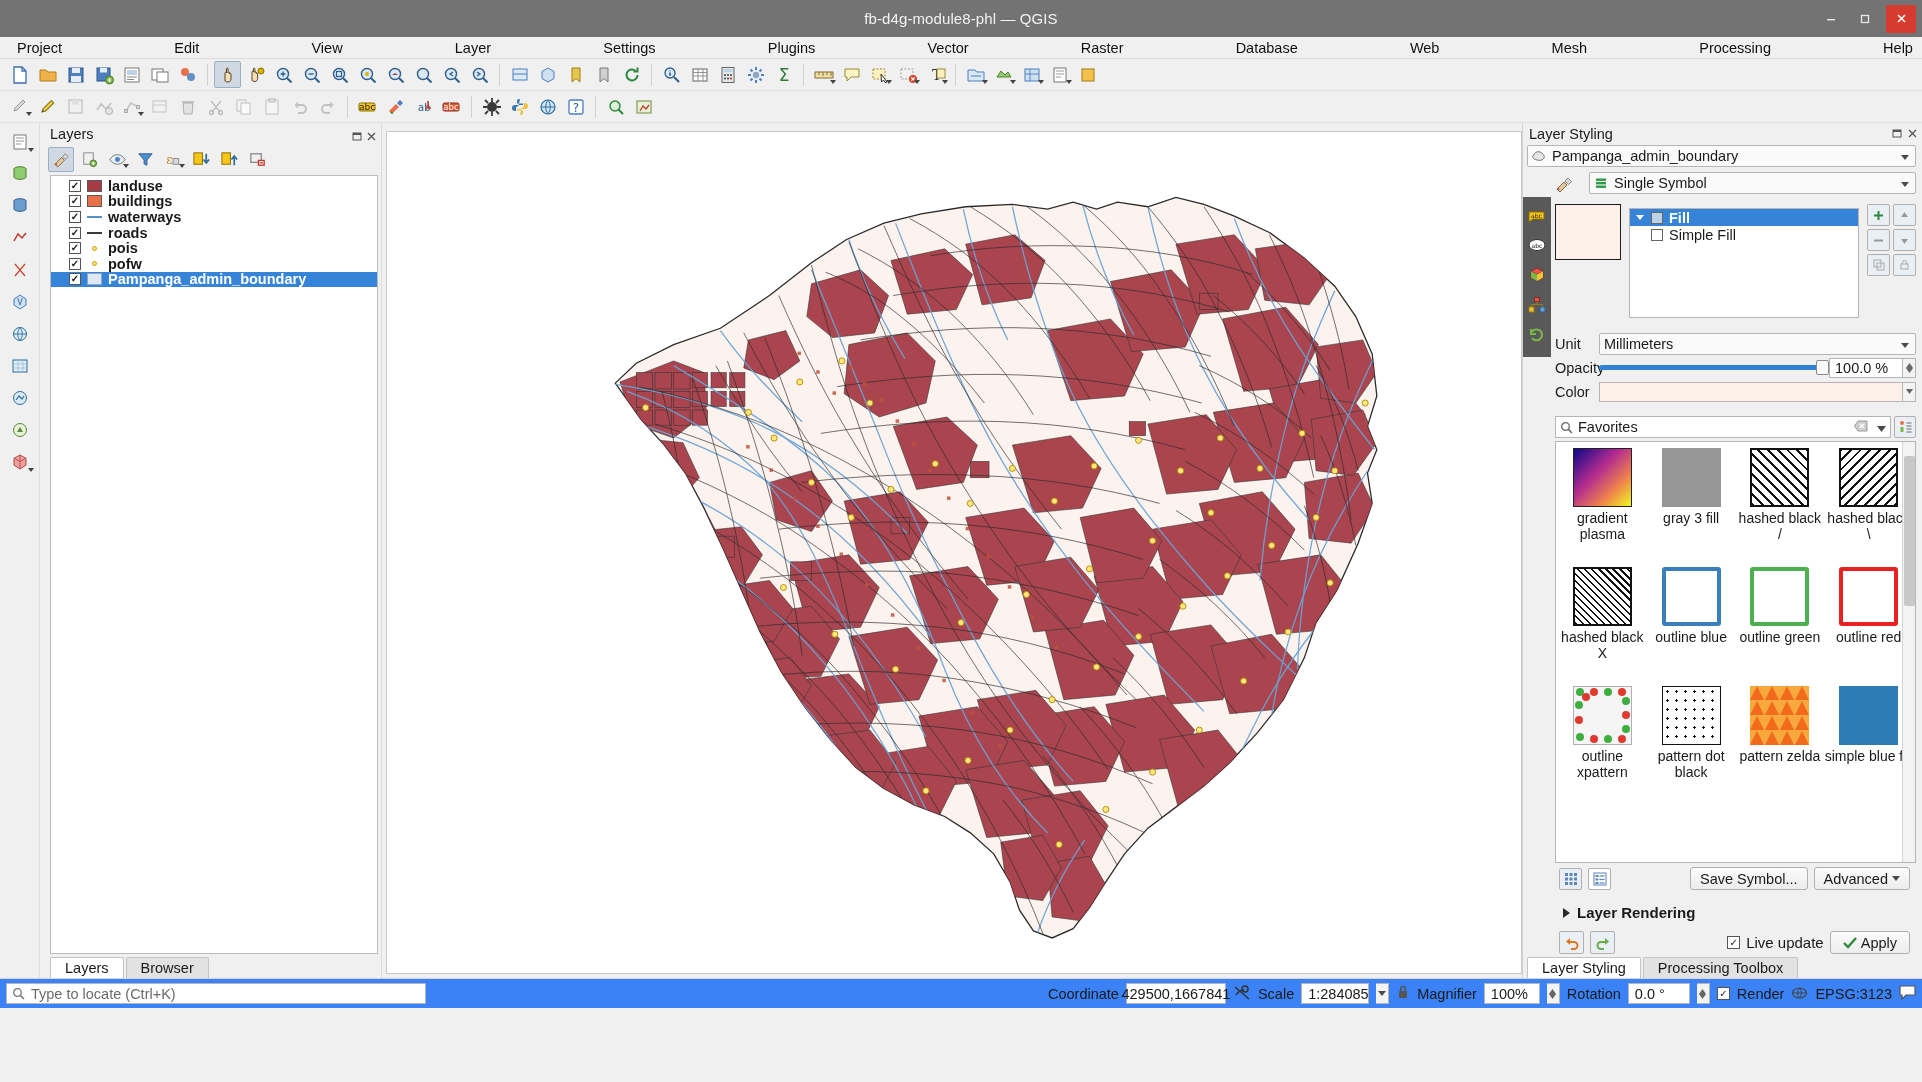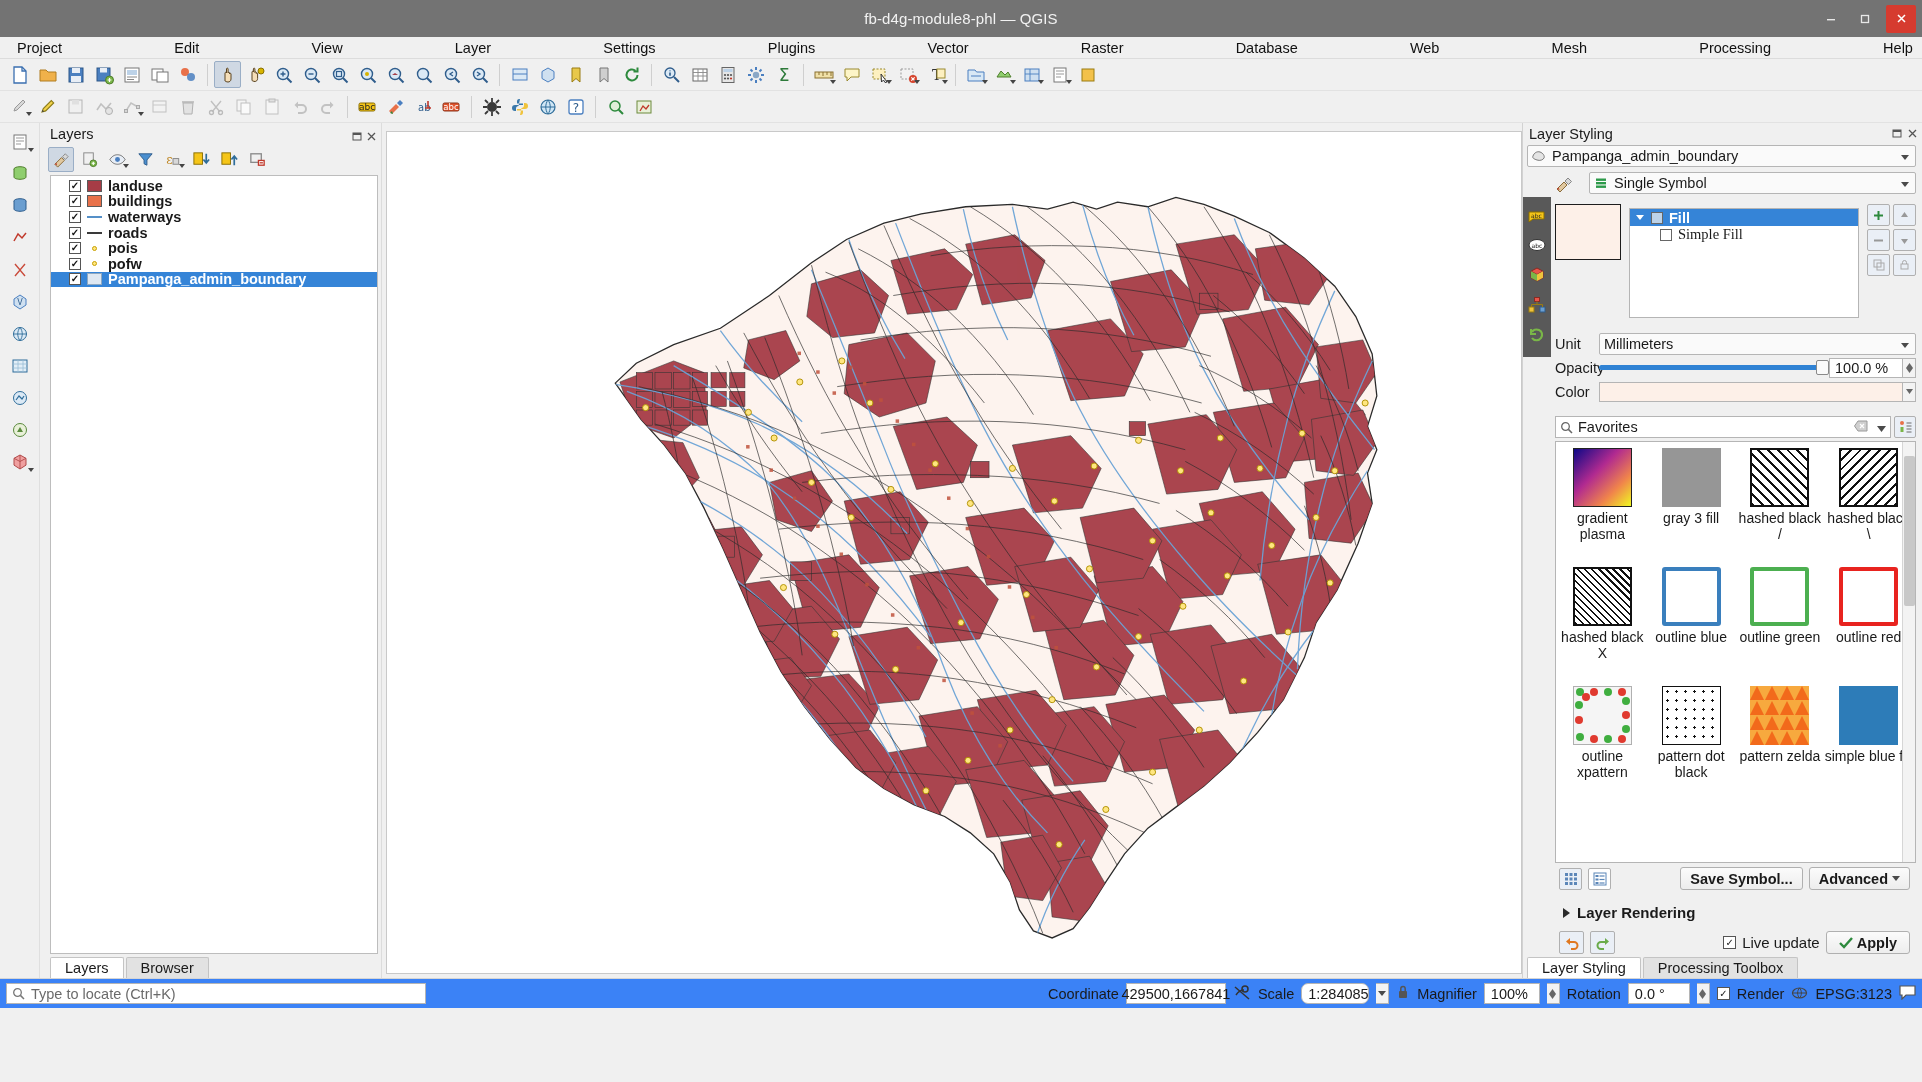--- a/index.html
+++ b/index.html
@@ -113,21 +113,21 @@
   .sym-cell{ display:flex; flex-direction:column; align-items:center; gap:4px; }
   .sym-box{ width:59px;height:59px;}
   .sym-label{ font-size:14px; text-align:center; line-height:1.12; color:#1a1a1a;}
   .scrollbar{ position:absolute; right:0; top:0; bottom:0; width:13px; background:#f3f3f3;
               border-left:1px solid #d6d6d6;}
   .scrollbar .thumb{ position:absolute; top:14px; left:1px; width:11px; height:150px;
                      background:#c8c8c8; border-radius:2px;}
   .sp-footer{ padding:4px 6px 0 4px;}
   .foot-row{ display:flex; align-items:center; gap:6px; }
   .btn{ height:23px; border:1px solid #b0b0b0; background:linear-gradient(#fbfbfb,#ededed);
-        border-radius:3px; padding:0 9px; display:inline-flex; align-items:center; font-size:14.5px; gap:4px;font-weight:bold;}
+        border-radius:3px; padding:0 9px; display:inline-flex; align-items:center; font-size:14.5px; gap:4px;}
   .view-btn{ width:23px;height:22px;border:1px solid #b0b0b0;background:#eaeff6;
              display:flex;align-items:center;justify-content:center;border-radius:2px;}
   .sect-head{ display:flex; align-items:center; gap:7px; font-weight:bold; font-size:15px; margin:14px 0 8px 4px;}
   .sect-tri{ width:0;height:0;border-top:5px solid transparent;border-bottom:5px solid transparent;
              border-left:7px solid #2a2a2a;}
   .chk{ width:13px;height:13px;border:1px solid #555;background:#fff;display:inline-flex;
         align-items:center;justify-content:center;font-size:10px;line-height:1;}
   .sp-tabs{ height:24px; display:flex; align-items:flex-end; gap:2px; padding-left:4px;}
   
   .statusbar{ height:30px; background:#3b82f6; border-top:1px solid #d5d5d5;
@@ -1109,21 +1109,21 @@
         </div>
 
         <div style="display:flex;gap:8px;margin-top:10px;align-items:flex-start;">
           <div class="sym-preview"></div>
           <div class="sym-tree" style="flex:1;">
             <div class="tree-row sel">
               <span class="tri"></span>
               <span class="tchk" style="background:#bcd2e8;"></span>
               <span style="font-weight:bold;">Fill</span>
             </div>
-            <div class="tree-row" style="padding-left:30px;font-family:Liberation Serif, serif;">
+            <div class="tree-row" style="padding-left:21px;">
               <span class="tchk"></span>
               <span>Simple Fill</span>
             </div>
           </div>
           <div style="display:flex;flex-direction:column;gap:3px;">
             <div style="display:flex;gap:3px;">
               <div class="view-btn">
                   <svg width="13" height="13" viewBox="0 0 13 13">
                     <path d="M6.5 2v9M2 6.5h9" stroke="#2d8a3d" stroke-width="2"></path>
                   </svg>
@@ -1418,21 +1418,21 @@
     <span>429500,1667841</span>
   </div>
   <span>
     <svg width="18" height="17" viewBox="0 0 18 17">
         <path d="M3 11c2-3 5-5 8-5" fill="none" stroke="#333" stroke-width="1.5"></path>
         <circle cx="12" cy="5" r="3" fill="none" stroke="#333" stroke-width="1.5"></circle>
         <path d="M2 3l14 12" stroke="#333" stroke-width="1.5"></path>
       </svg>
   </span>
   <span>Scale</span>
-  <div class="sfield" style="width:68px;border-radius:7px;">
+  <div class="sfield" style="width:68px;">
     <span>1:284085</span>
   </div>
   <div class="spin-btns" style="height:21px;">
     <svg width="8" height="5" viewBox="0 0 8 5">
         <path d="M0 0h8L4 5z" fill="#4a4a4a"></path>
       </svg>
   </div>
   <span>
     <svg width="14" height="16" viewBox="0 0 14 16">
         <rect x="3" y="7" width="8" height="7" rx="1" fill="#555"></rect>

